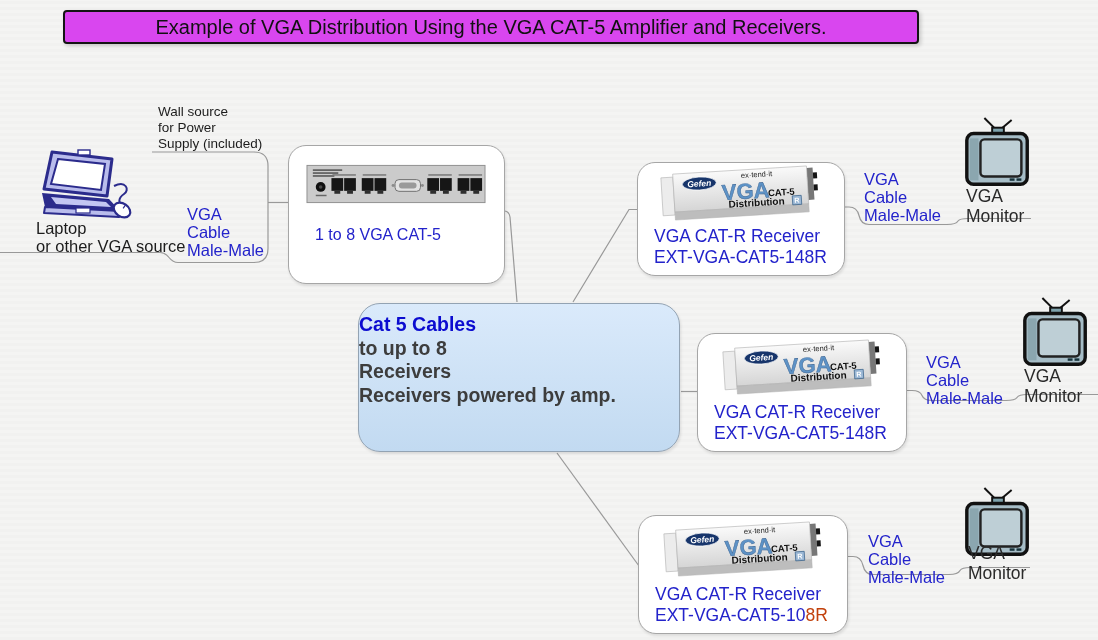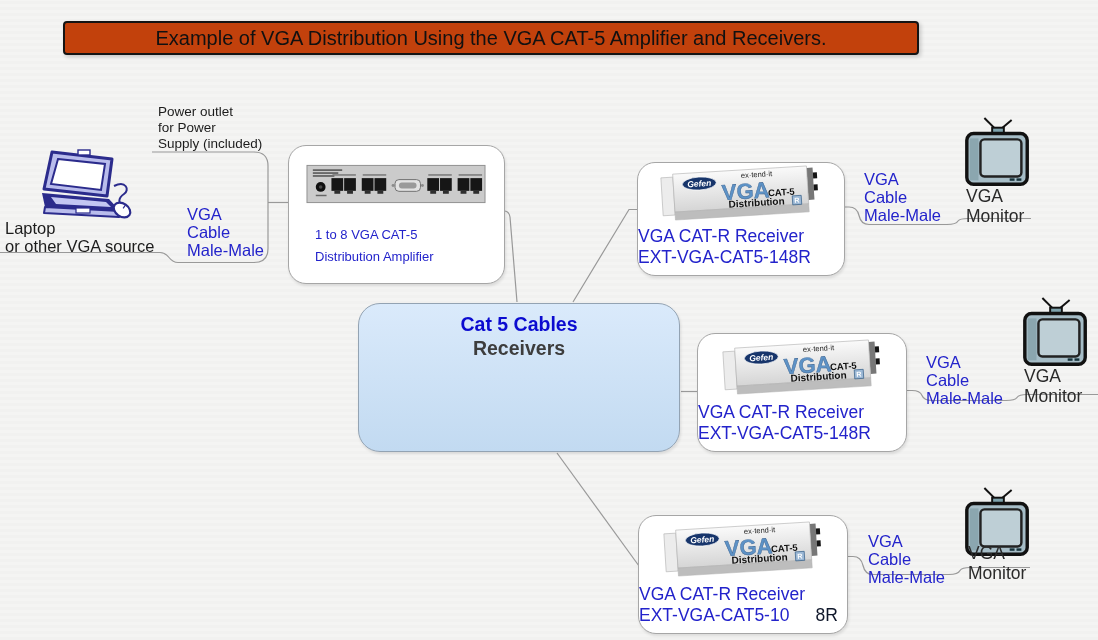--- a/index.html
+++ b/index.html
@@ -3,46 +3,46 @@
 <meta charset="utf-8">
 <style>
   html,body{margin:0;padding:0;}
   body{
     width:1098px;height:640px;position:relative;overflow:hidden;
     font-family:"Liberation Sans",sans-serif;
     background:repeating-linear-gradient(0deg,#f1f1f0 0px,#f1f1f0 3px,#f4f4f3 3px,#f4f4f3 6px);
   }
   .abs{position:absolute;}
   .title-box{
-    left:63px;top:21px;width:852px;height:30px;
-    background:#c2410c;border:2px solid #141414;border-radius:4px;
+    left:63px;top:10px;width:852px;height:30px;
+    background:#d946ef;border:2px solid #141414;border-radius:4px;
     box-shadow:2px 2px 4px rgba(0,0,0,0.18);
     display:flex;align-items:center;justify-content:center;
     font-size:20px;color:#111;white-space:nowrap;
   }
-  .black-label{color:#1c1c1c;font-size:16.5px;line-height:17.5px;}
+  .black-label{color:#1c1c1c;font-size:16.5px;line-height:17.5px;margin-left:31px;}
   .small-label{color:#1c1c1c;font-size:13.5px;line-height:16px;}
   .cable-label{color:#2323cb;font-size:16.5px;line-height:18px;}
   .monitor-label{color:#2a2a2a;font-size:17.5px;line-height:20px;}
   .node-box{
     background:#fff;border:1px solid #a6a6a6;border-radius:18px;
     box-shadow:1px 2px 3px rgba(0,0,0,0.10);
   }
   .note-box{
     left:358px;top:303px;width:322px;height:149px;
     background:linear-gradient(#daeafb,#c2daf1);
     border:1px solid #93a3b3;border-radius:22px;
     box-shadow:1px 2px 3px rgba(0,0,0,0.10);
-    text-align:center;padding-top:9px;box-sizing:border-box;
+    padding-top:9px;box-sizing:border-box;
     font-weight:bold;font-size:19.5px;line-height:23.5px;color:#3d3d3d;
   }
   .note-heading{color:#0b0bd0;}
-  .blue-lines{color:#2323cb;font-size:13px;line-height:21.5px;}
-  .rx-label{position:absolute;left:0;bottom:8px;color:#2323cb;font-size:17.5px;line-height:20.5px;white-space:nowrap;}
-  .model-suffix{color:#0f172a;margin-left:26px;}
+  .blue-lines{color:#2323cb;font-size:16px;line-height:21.5px;}
+  .rx-label{position:absolute;left:16px;bottom:8px;color:#2323cb;font-size:17.5px;line-height:20.5px;white-space:nowrap;}
+  .model-suffix{color:#c2410c;}
   svg{display:block;}
   .lines-layer{left:0;top:0;pointer-events:none;}
 </style>
 </head>
 <body>
 
 <svg class="abs lines-layer" width="1098" height="640" viewBox="0 0 1098 640">
   <g stroke="#999" stroke-width="1.2" fill="none">
 
     <path d="M 0 252.5 H 160 C 170 252.5 168 262.5 178 262.5 H 254 Q 268 262.5 268 248.5 V 166 Q 268 152 254 152 H 152"></path>
@@ -58,21 +58,21 @@
 
     <path d="M 843 207 H 849 Q 857 207 859 215.5 Q 861 224.5 869 224.5 H 947 Q 956 224.5 958 221 Q 960 218.5 968 218.5 H 1031"></path>
     <path d="M 905 390.5 H 912 Q 920 390.5 922 395.5 Q 924 400.5 932 400.5 H 1006 Q 1015 400.5 1017 397.5 Q 1019 394.5 1027 394.5 H 1098"></path>
     <path d="M 846 556.5 H 853 Q 861 556.5 863 565.5 Q 865 574.5 873 574.5 H 949 Q 958 574.5 960 570.5 Q 962 567.5 970 567.5 H 1030"></path>
   </g>
 </svg>
 
 <div class="abs title-box">Example of VGA Distribution Using the VGA CAT-5 Amplifier and Receivers.</div>
 
 <div class="abs small-label" style="left:158px;top:104px;">
-  <div>Power outlet</div>
+  <div>Wall source</div>
   <div>for Power</div>
   <div>Supply (included)</div>
 </div>
 
 <svg class="abs" style="left:30px;top:146px;" width="104" height="82" viewBox="0 0 104 82">
   <polygon points="22,6 82,13 77,50 14,43" fill="#b9bcec" stroke="#2b2b8c" stroke-width="3" stroke-linejoin="round"></polygon>
   <rect x="48" y="4" width="12" height="5" fill="#ffffff" stroke="#2b2b8c" stroke-width="1.4"></rect>
   <polygon points="28,13 75,18 71,44 21,38" fill="#ffffff" stroke="#2b2b8c" stroke-width="2"></polygon>
   <polygon points="12,47 79,53 90,65 15,61" fill="#2b2b8c"></polygon>
   <polygon points="21,51 76,56 81,61 26,58" fill="#c3c6f2"></polygon>
@@ -129,27 +129,28 @@
       <rect x="158" y="29" width="6" height="3"></rect>
         <rect x="171" y="29" width="6" height="3"></rect>
     </g>
     <circle cx="89" cy="23.5" r="1.5" fill="#8a8a8a"></circle>
     <circle cx="119" cy="23.5" r="1.5" fill="#8a8a8a"></circle>
     <rect x="91" y="17.5" width="26" height="12" rx="4" fill="#e2e2e2" stroke="#707070" stroke-width="1"></rect>
     <rect x="95" y="20.5" width="18" height="6" rx="3" fill="#9a9a9a"></rect>
   </svg>
   <div class="abs blue-lines" style="left:26px;top:78px;">
     <div>1 to 8 VGA CAT-5</div>
-    <div>Distribution Amplifier</div>
   </div>
 </div>
 
 <div class="abs note-box">
   <div class="note-heading">Cat 5 Cables</div>
+  <div>to up to 8</div>
   <div>Receivers</div>
+  <div>Receivers powered by amp.</div>
 </div>
 
 <div class="abs node-box" style="left:637px;top:162px;width:206px;height:112px;">
   <svg class="abs" style="left:18px;top:2px;" width="170" height="58" viewBox="0 0 170 58">
     <defs>
         <linearGradient id="rxTop1" x1="0" y1="0" x2="0" y2="1">
           <stop offset="0" stop-color="#fafafa"></stop>
           <stop offset="1" stop-color="#d5d5d5"></stop>
         </linearGradient>
       </defs>

